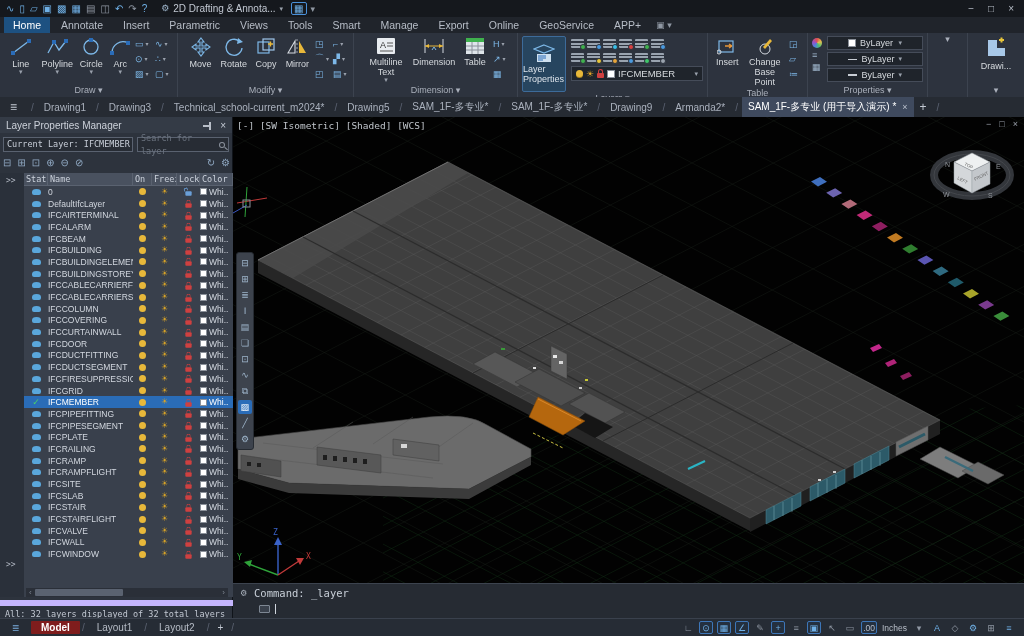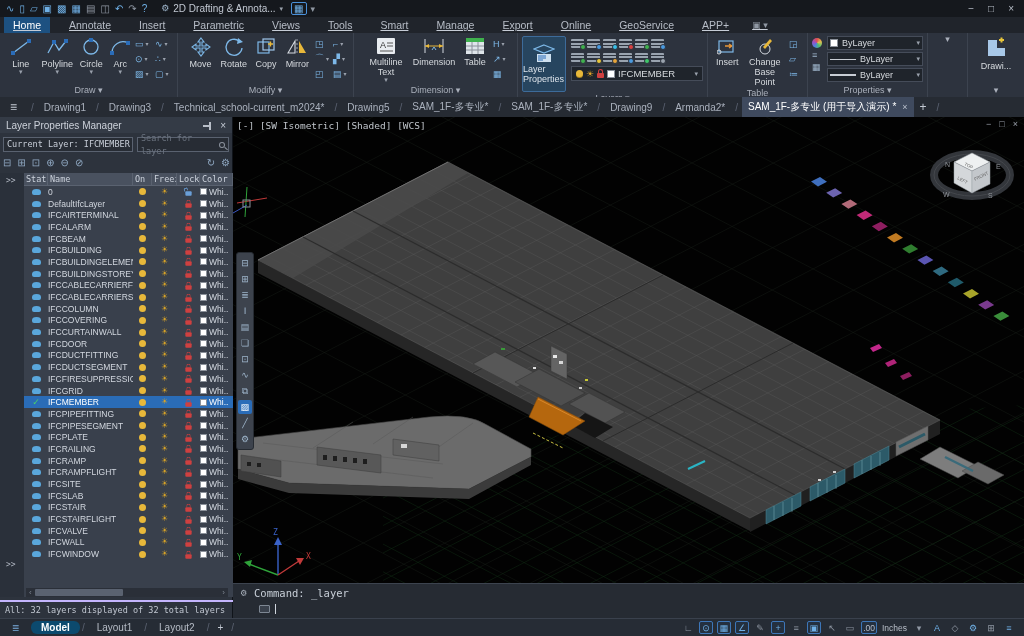--- a/index.html
+++ b/index.html
@@ -13,21 +13,21 @@
   .qa { display:flex; align-items:center; gap:5px; padding-left:6px; }
   .qa .qi { font-size:10px; color:#6fb0e6; cursor:default; }
   .qa .qi.dim { color:#8f97a3; }
   .wschip { display:flex; align-items:center; gap:4px; margin-left:10px; padding:1px 4px; color:#c2c8d2; }
   .pkg { border:1px solid #4a90d9; border-radius:2px; padding:0 2px; color:#6fb0e6; margin-left:4px; }
   #wintitle { position:absolute; left:0; right:0; text-align:center; font-size:10.5px; color:#d2d6dd; pointer-events:none; }
   .winctl { margin-left:auto; display:flex; gap:14px; padding-right:10px; font-size:10px; color:#b9bfc9; }
 
   
   #menubar { position:absolute; left:0; top:17px; width:1024px; height:16px; background:#20242b;
-    display:flex; align-items:center; gap:10px; font-size:10.5px; padding-left:4px;text-decoration:underline; }
+    display:flex; align-items:center; gap:2px; font-size:10.5px; padding-left:4px; }
   .mtab { padding:1px 9px; color:#b7bdc7; height:16px; line-height:15px; }
   .mtab.active { background:#1d5181; color:#fff; }
   .menu-extra { color:#8f97a3; font-size:9px; padding:0 4px; }
 
   
   #ribbon { position:absolute; left:0; top:33px; width:1024px; height:64px; background:#2d333e; display:flex; }
   .rpanel { position:relative; height:64px; border-right:1px solid #3c434f; display:flex; flex-direction:column; }
   .rbody { flex:1; display:flex; align-items:flex-start; padding:3px 4px 0 4px; gap:3px; }
   .rfoot { height:13px; text-align:center; font-size:9px; color:#aab0bb; line-height:12px; }
   .bigbtn { display:flex; flex-direction:column; align-items:center; width:40px; padding-top:1px; color:#d6dade; font-size:9px; line-height:10px; text-align:center; }
@@ -45,21 +45,21 @@
   .combo { display:flex; align-items:center; gap:3px; background:#1f242b; border:1px solid #454c59; height:15px; padding:0 4px; font-size:9.5px; color:#d6dade; }
   .combo .caret { margin-left:auto; }
   .bulb { width:7px; height:7px; border-radius:50%; background:#e8b83a; box-shadow:0 1px 0 #a8821f; }
   .sun { color:#e2a426; font-size:9px; line-height:8px; }
   .lock { width:7px; height:5px; background:#cf4040; border-radius:1px; position:relative; margin-top:4px; }
   .lock:before { content:""; position:absolute; top:-4px; left:1px; width:3px; height:3px;
     border:1.5px solid #cf4040; border-bottom:none; border-radius:3px 3px 0 0; }
   .lock.open { background:#6a9fd8; }
   .lock.open:before { border-color:#6a9fd8; left:-2px; transform:rotate(-25deg); }
   .swatch { width:8px; height:8px; background:#fff; border:1px solid #8a9099; }
-  .prow { display:flex; align-items:center; gap:4px; background:#1f242b; border:1px solid #454c59; width:96px; height:14px; padding:0 2px; font-size:9px; color:#d6dade; margin-bottom:2px; }
+  .prow { display:flex; align-items:center; gap:4px; background:#1f242b; border:1px solid #454c59; width:96px; height:14px; padding:0 20px; font-size:9px; color:#d6dade; margin-bottom:2px; }
   .prow .linesw { width:26px; border-top:1px solid #c8cdd4; }
   .prow .caret { margin-left:auto; }
   .propicons { display:flex; flex-direction:column; gap:3px; padding-top:2px; }
   .cwheel { width:10px; height:10px; border-radius:50%; background:conic-gradient(#e05050,#e0c050,#50c070,#5080e0,#a050c0,#e05050); }
   .picn { font-size:9px; color:#9fb6cc; line-height:9px; }
 
   
   #doctabs { position:absolute; left:0; top:97px; width:1024px; height:20px; background:#262b33;
     display:flex; align-items:center; font-size:10px; color:#aab1bd; }
   #doctabs .burger { color:#c3c9d3; font-size:12px; padding:0 10px; }
@@ -105,21 +105,21 @@
   .c-color { flex:1; display:flex; align-items:center; gap:2px; overflow:hidden; }
   .stico { width:9px; height:6px; background:#5aa7dc; border-radius:50% 50% 2px 2px; }
   .chk { color:#4ad06a; font-size:9px; line-height:8px; }
   .rbulb { width:7px; height:7px; border-radius:50%; background:#e8b83a; }
   .rsun { color:#d8a326; font-size:8px; line-height:8px; }
   .rlock { transform:scale(.9); }
   .rsw { width:7px; height:7px; background:#fff; border:1px solid #8a9099; flex:none; }
   .hscroll { position:absolute; left:26px; right:4px; bottom:21px; height:9px; background:#2a2f38; display:flex; align-items:center; }
   .hscroll .ar { color:#7d8591; font-size:8px; padding:0 3px; }
   .hthumb { width:88px; height:7px; background:#5a6270; border-radius:1px; }
-  .pal-foot { position:absolute; left:0; bottom:0; width:233px; height:18px; border-top:2px solid #c4b5fd;
+  .pal-foot { position:absolute; left:0; bottom:0; width:233px; height:18px; border-top:6px solid #c4b5fd;
     font-family:"DejaVu Sans Mono", monospace; font-size:8.5px; color:#c2c8d2; line-height:17px; padding-left:5px; }
 
   
   #viewport { position:absolute; left:233px; top:117px; width:791px; height:466px; background:#020202; overflow:hidden; }
   #vplabel { position:absolute; left:4px; top:3px; font-family:"DejaVu Sans Mono", monospace; font-size:9.5px; color:#c0c5cb; z-index:5; }
   #vpctl { position:absolute; right:6px; top:2px; color:#9aa0ab; font-size:9px; display:flex; gap:8px; z-index:5; }
   #vtoolbar { position:absolute; left:3px; top:135px; width:18px; background:#3d434d; border:1px solid #262b32; border-radius:3px;
     display:flex; flex-direction:column; align-items:center; padding:3px 0; gap:2px; z-index:5; }
   .vti { width:14px; height:14px; display:flex; align-items:center; justify-content:center; color:#9fb6cc; font-size:9px; border-radius:2px; }
   .vti.active { background:#2a6cb8; color:#fff; }
@@ -131,21 +131,21 @@
   .cmdgear { color:#aab2bd; font-size:10px; }
   .cmdrow2 { height:16px; display:flex; align-items:center; gap:5px; padding-left:26px; }
   .cmdico { width:11px; height:8px; border:1px solid #7e8793; border-radius:1px; background:#3a414c; }
   .cmdcaret { width:1px; height:10px; background:#d0d6de; }
 
   
   #statusbar { position:absolute; left:0; top:618px; width:1024px; height:18px; background:#262c35; border-top:1px solid #3a414d;
     display:flex; align-items:center; font-size:10px; }
   #statusbar .burger { color:#7aaede; font-size:12px; padding:0 12px; }
   .ltab { padding:1px 10px; color:#b6bcc6; }
-  .ltab.active { background:#0c4a6e; color:#fff; font-weight:bold; border-radius:6px; }
+  .ltab.active { background:#7f1d1d; color:#fff; font-weight:bold; border-radius:1px; }
   .lsep { color:#5a6170; padding:0 2px; }
   .lplus { color:#c3c9d3; padding:0 6px; }
   #stright { margin-left:auto; display:flex; align-items:center; gap:4px; padding-right:8px; }
   .sic { min-width:14px; height:13px; display:flex; align-items:center; justify-content:center; color:#8f97a3; font-size:9px; border-radius:2px; padding:0 1px; }
   .sic.on { border:1px solid #3d76b8; color:#6fb0e6; background:#24303f; }
   .sic.txt { font-size:8.5px; color:#b8bec8; }
   .sic.blue { color:#6fb0e6; }
 </style>
 </head>
 <body>

